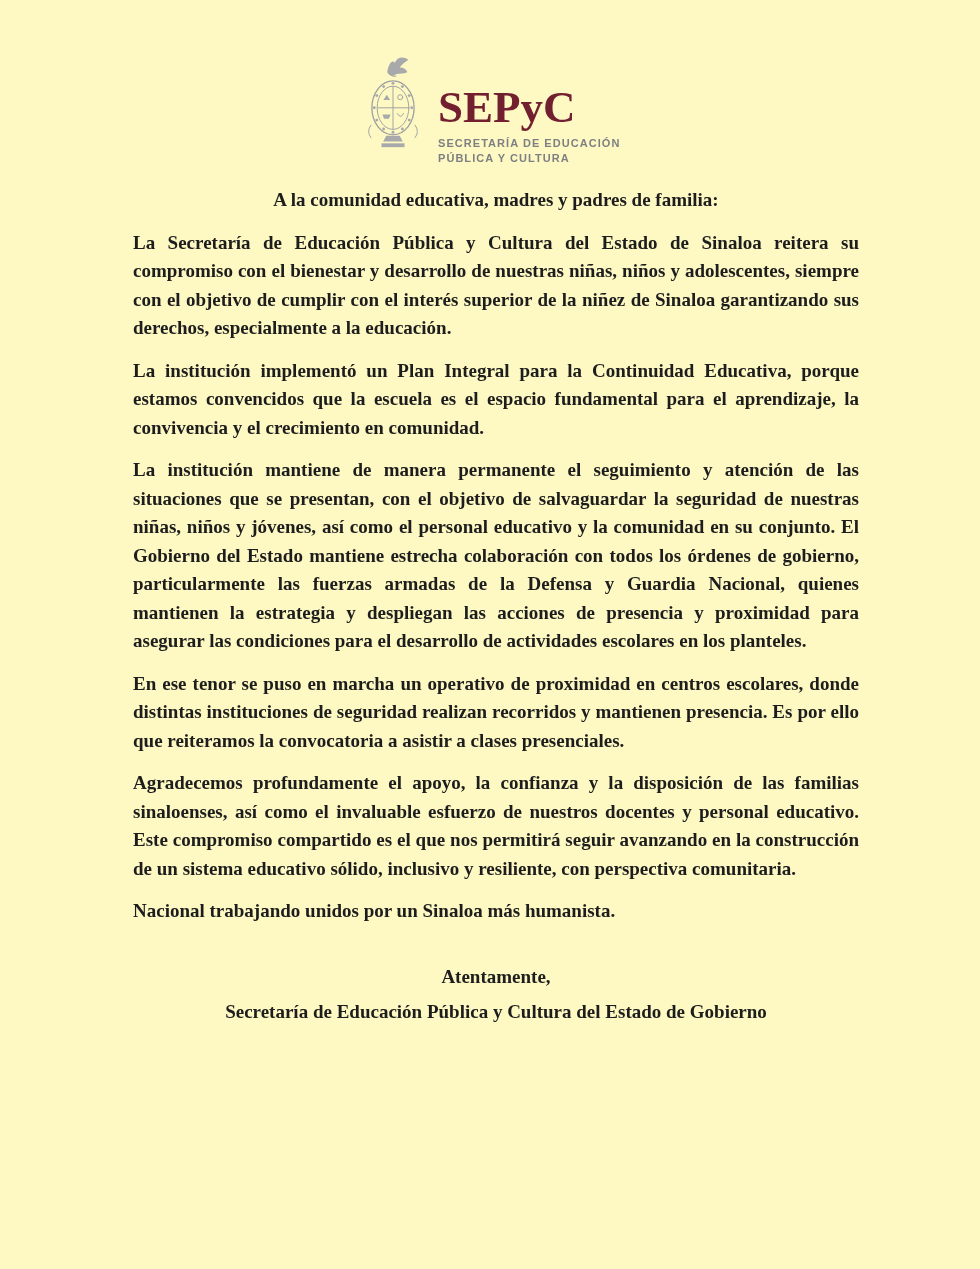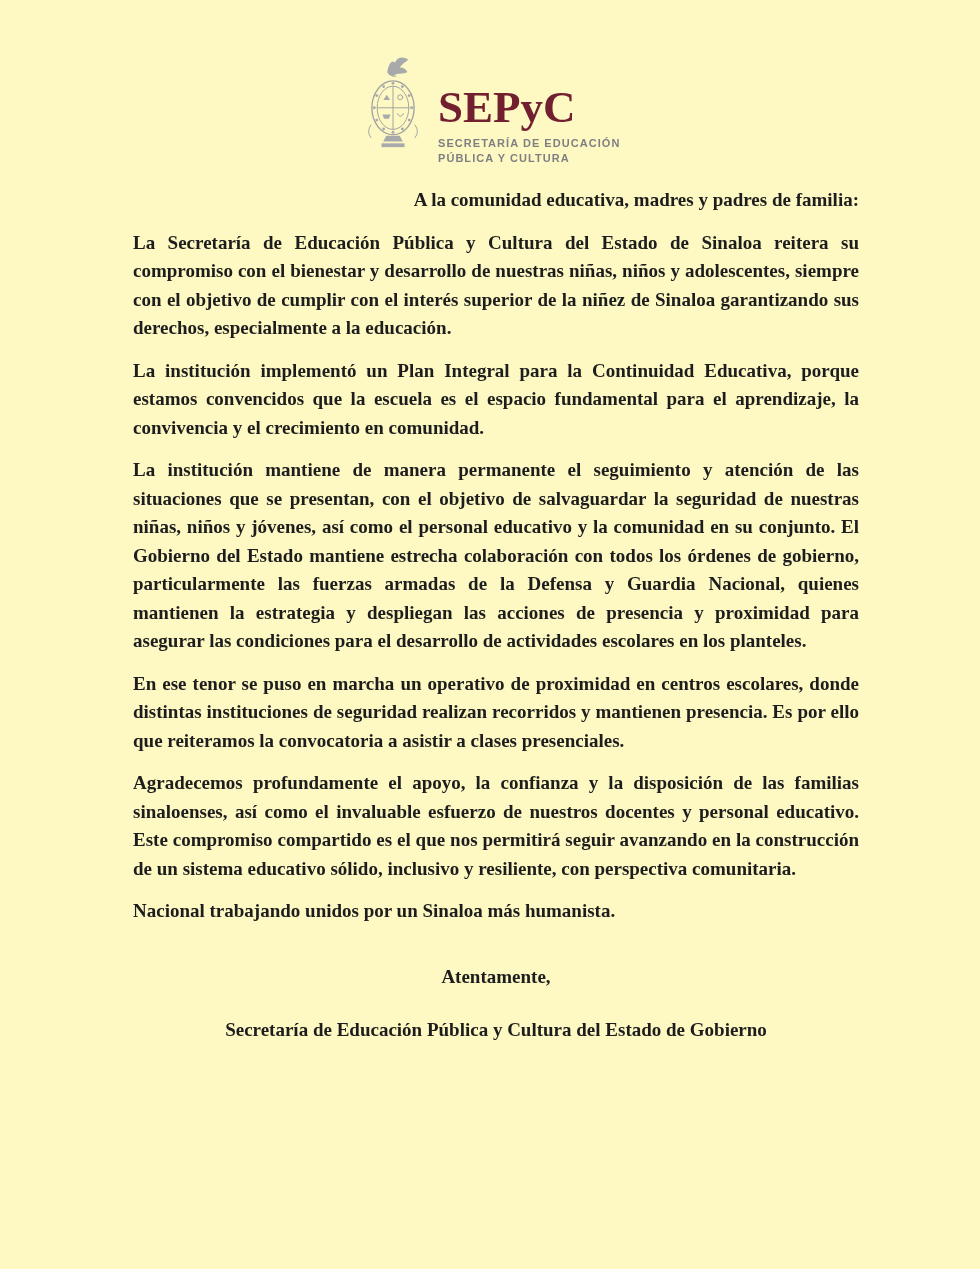--- a/index.html
+++ b/index.html
@@ -61,29 +61,29 @@
     font-size: 19px;
     font-weight: 700;
     line-height: 28.5px;
     color: #1d1d1d;
   }
   .letter p {
     margin: 0 0 14px 0;
     text-align: justify;
     text-justify: inter-word;
   }
-  .letter p.salutation { text-align: right; }
+  .letter p.salutation { text-align: center; }
 
   .closing {
     margin-top: 33px;
     text-align: center;
     line-height: 35px;
   }
   .closing p {
-    margin: 18px;
+    margin: 0;
     text-align: center;
   }
 </style>
 </head>
 <body>
 
 <div class="page">
 
   <header class="logo-block">
     <svg class="crest" viewBox="0 0 64 100" xmlns="http://www.w3.org/2000/svg" aria-hidden="true">

